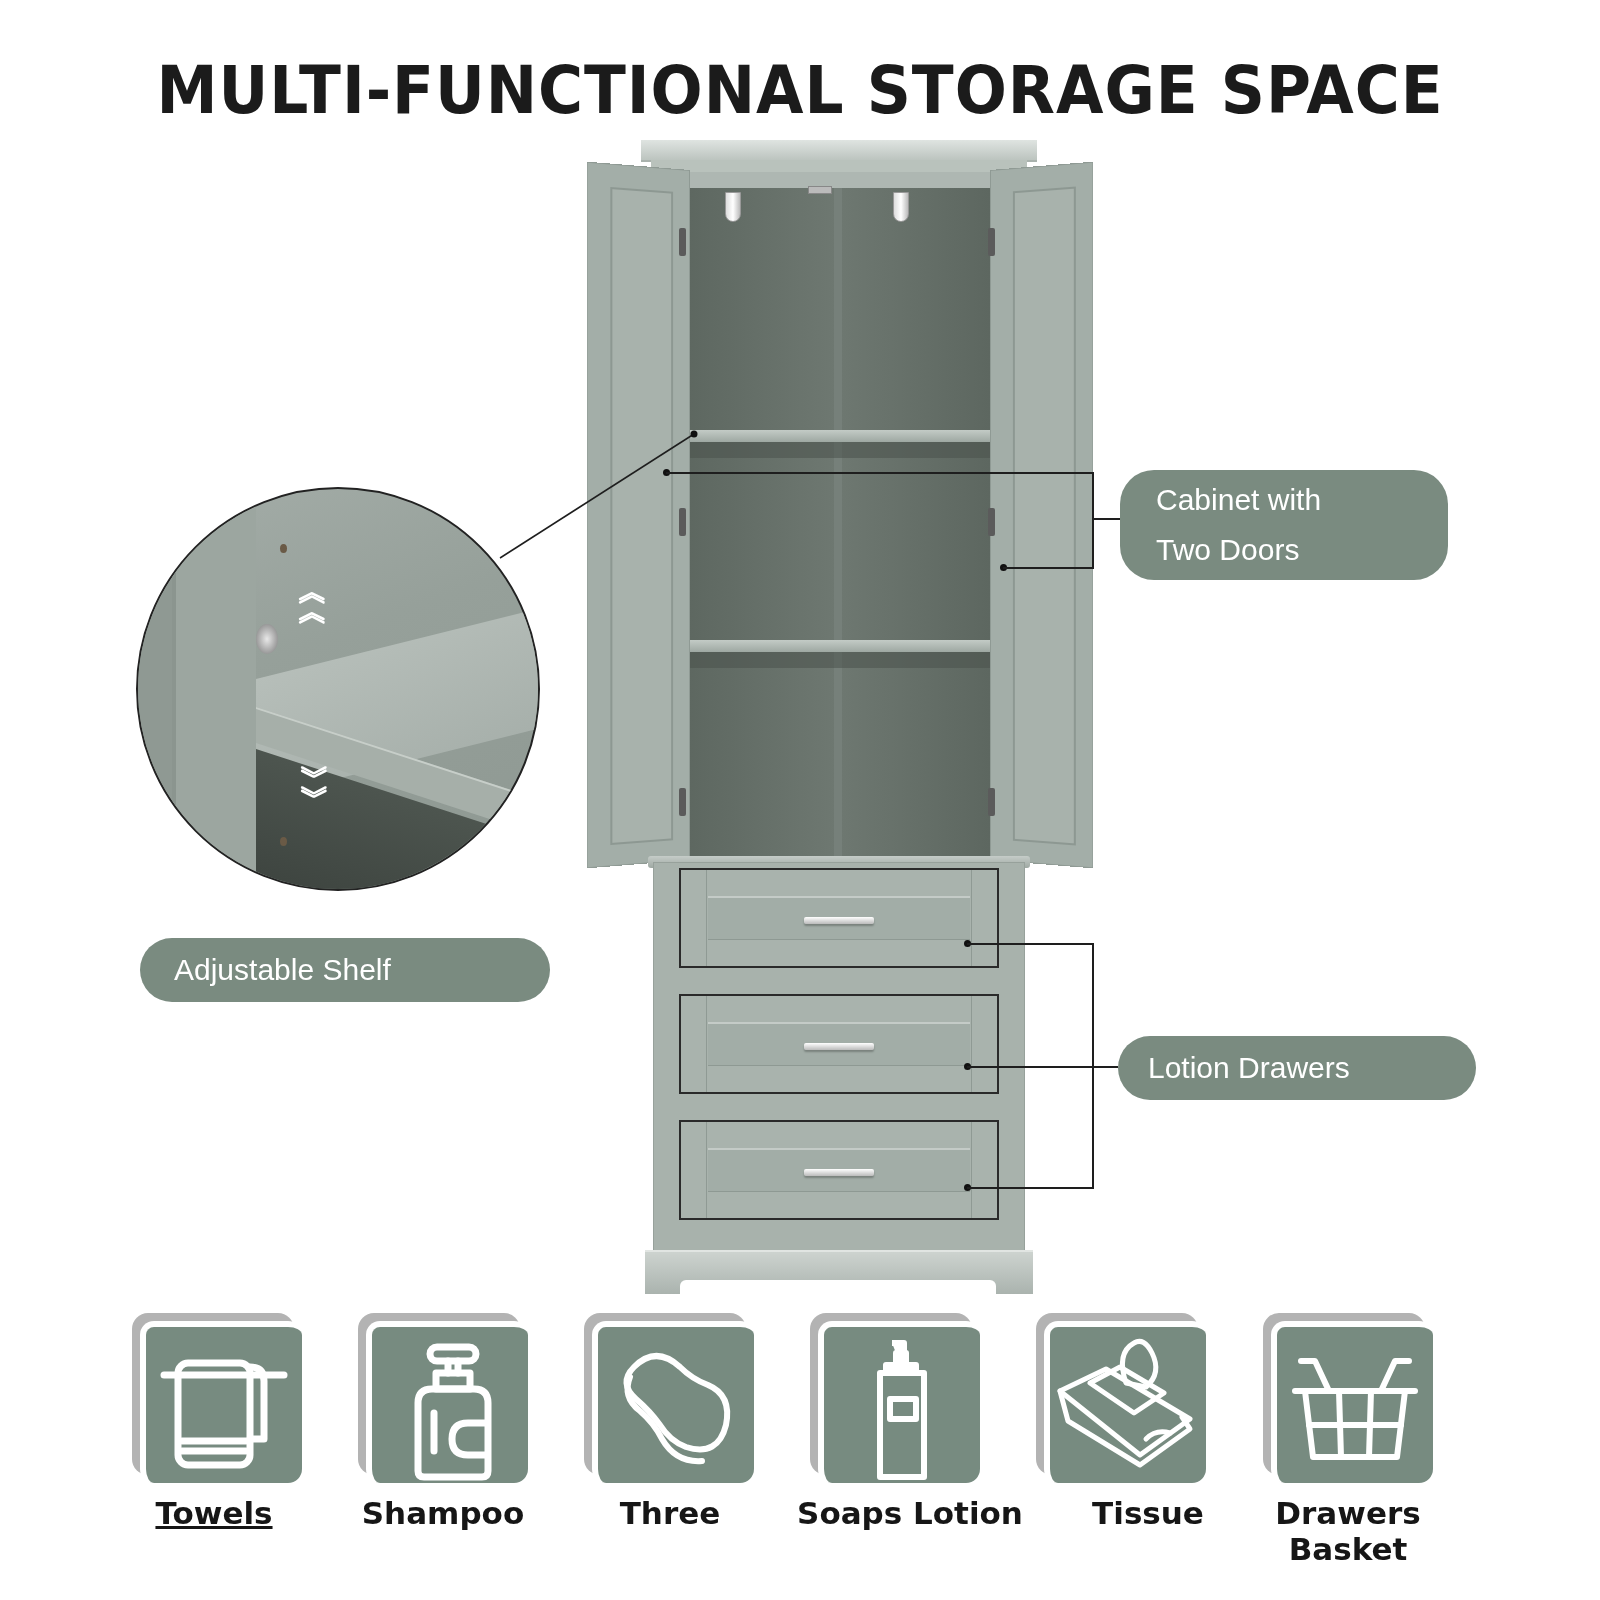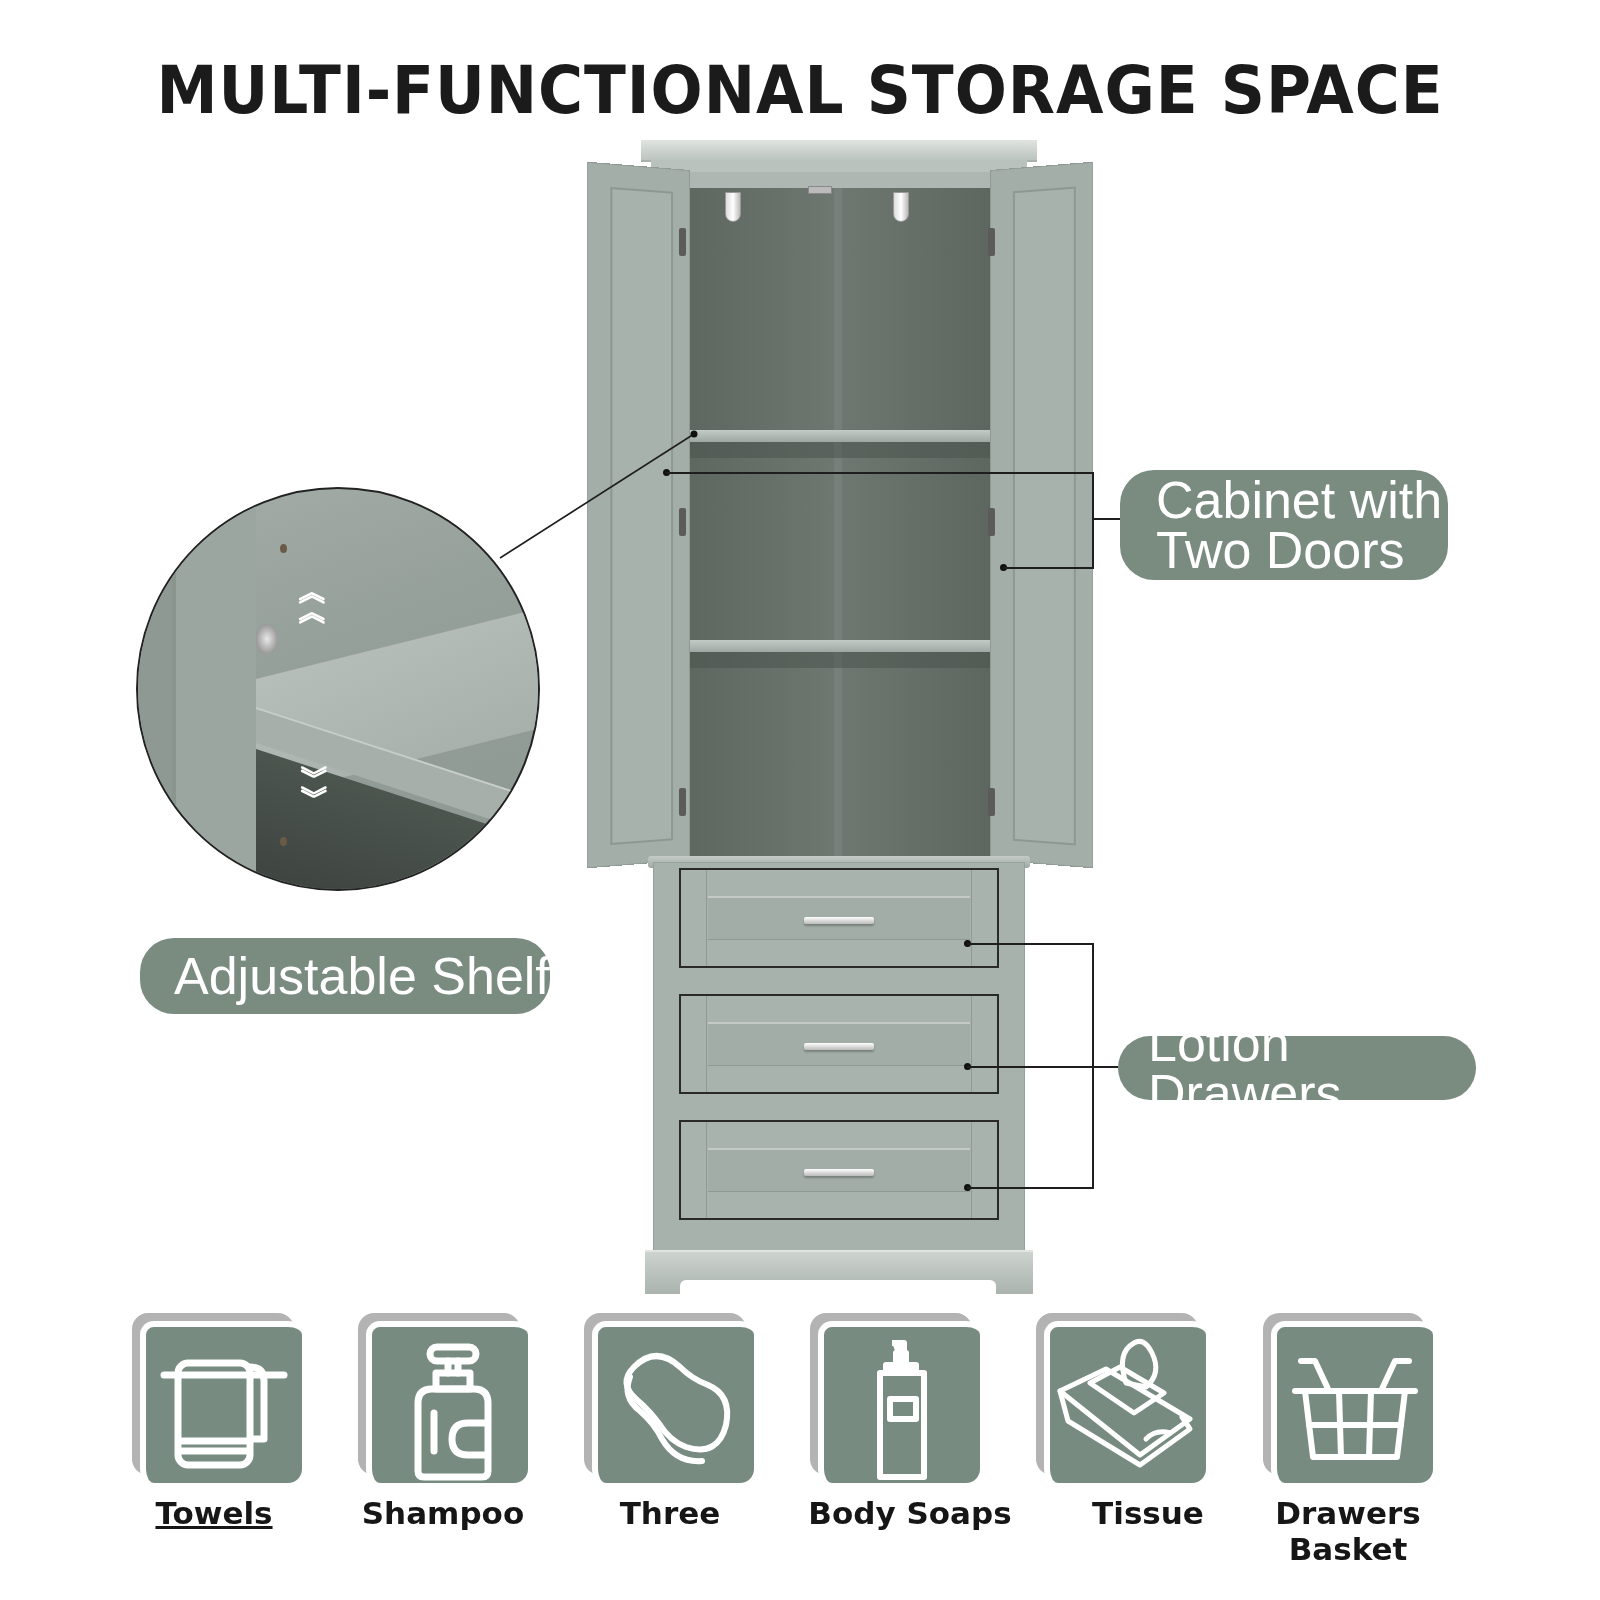--- a/index.html
+++ b/index.html
@@ -37,25 +37,25 @@
     .base { left: 645px; top: 1250px; width: 388px; height: 44px; background: linear-gradient(#cdd3cf,#aab3ae); border-top: 2px solid #e1e5e2; }
     .base-cut { left: 680px; top: 1280px; width: 316px; height: 14px; background: #fff; border-radius: 6px 6px 0 0; }
 
     
     .line { position: absolute; background: #1e1e1e; }
     .dot { position: absolute; width: 7px; height: 7px; border-radius: 50%; background: #111; }
 
     
     .pill {
       position: absolute; background: #7a8b80; color: #ffffff; border-radius: 34px;
-      font-family: "Liberation Sans", sans-serif; font-size: 52px; line-height: 50px;
+      font-family: "Liberation Sans", sans-serif; font-size: 30px; line-height: 50px;
       display: flex; align-items: center;
     }
     .pill-cab { left: 1120px; top: 470px; width: 328px; height: 110px; padding-left: 36px; flex-direction: column; align-items: flex-start; justify-content: center; }
-    .pill-shelf { left: 140px; top: 938px; width: 410px; height: 76px; padding-left: 34px; }
+    .pill-shelf { left: 140px; top: 938px; width: 410px; height: 64px; padding-left: 34px; }
     .pill-drawers { left: 1118px; top: 1036px; width: 358px; height: 64px; padding-left: 30px; }
 
     
     .circle {
       position: absolute; left: 136px; top: 487px; width: 404px; height: 404px; border-radius: 50%;
       overflow: hidden; border: 2px solid #222;
       background: linear-gradient(160deg,#a4ada8 0%,#96a09a 40%,#8e9892 100%);
     }
     .circle .post { position: absolute; left: 34px; top: 0; width: 84px; height: 420px; background: #9ca6a0; border-left: 4px solid #8b958f; }
     .circle .side { position: absolute; left: 0; top: 0; width: 34px; height: 420px; background: #8f9993; }
@@ -226,21 +226,21 @@
     <div class="shadow"></div>
       <div class="face"></div>
     <svg viewBox="0 0 156 156" fill="none" stroke="#fff" stroke-width="6" stroke-linejoin="round">
       <path d="M68 16 h12 v10 h-8" fill="#fff"></path>
       <rect x="72" y="26" width="10" height="12" fill="#fff"></rect>
       <rect x="62" y="38" width="30" height="8" fill="#fff"></rect>
       <rect x="56" y="46" width="44" height="104"></rect>
       <rect x="66" y="72" width="26" height="20"></rect>
     </svg>
   </div>
-  <div class="icon-label" style="left:780px;">Body Soaps</div>
+  <div class="icon-label" style="left:780px;">Soaps Lotion</div>
 
   <div class="icon-card" style="left:1036px;">
     <div class="shadow"></div>
       <div class="face"></div>
     <svg viewBox="0 0 156 156" fill="none" stroke="#fff" stroke-width="5" stroke-linecap="round" stroke-linejoin="round">
       <path d="M10 64 l46 -22 l84 50 l-50 36 z"></path>
       <path d="M10 64 l8 30 l72 44 l50 -36 l-8 -12"></path>
       <path d="M40 56 l30 -16 l44 26 l-30 20 z"></path>
       <path d="M76 56 q-10 -30 8 -40 q10 -6 18 10 q10 20 -6 34 z"></path>
       <path d="M96 112 q10 -10 24 -6"></path>

